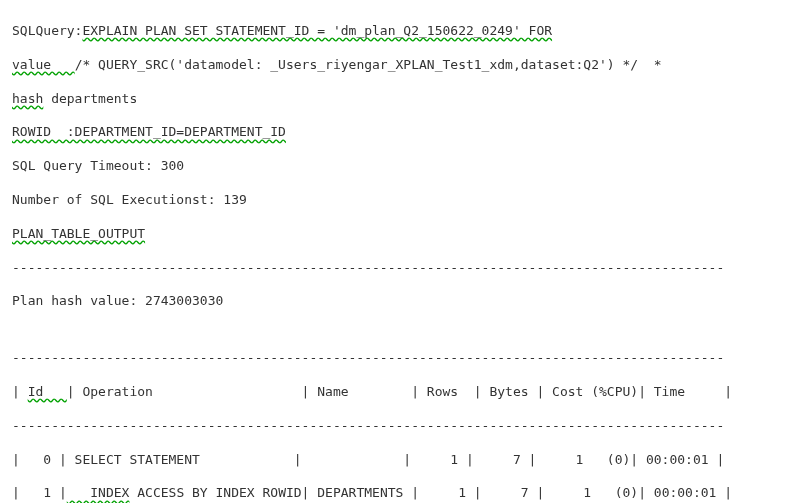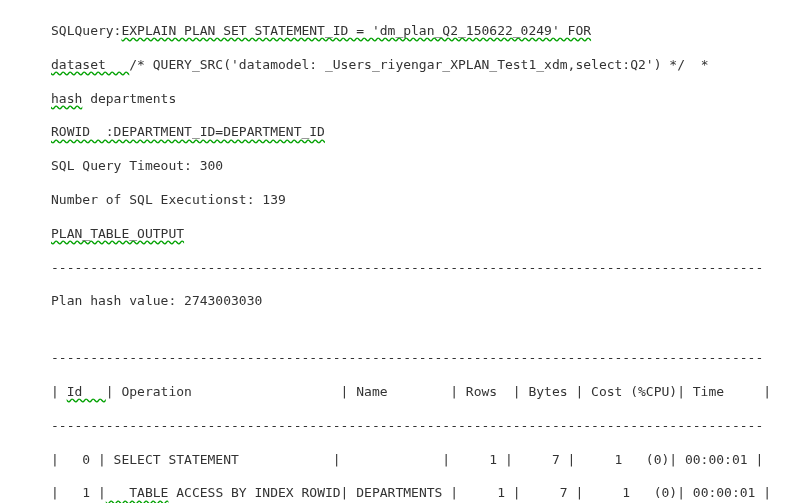--- a/index.html
+++ b/index.html
@@ -7,41 +7,40 @@
     font-size: 13px;
     color: #333;
     background: #fff;
     margin: 0;
     padding: 8px 12px;
     line-height: 1.6;
     white-space: nowrap;
   }
   .line {
     display: block;
-    margin-left: 39px;
   }
   .gap {
     height: 10px;
   }
   .wavy {
     text-decoration: underline wavy #00a000;
     text-decoration-skip-ink: none;
     text-underline-offset: 2px;
   }
 </style>
 </head>
 <body>
 
 <pre class="line"><span>SQLQuery:</span><span class="wavy">EXPLAIN PLAN SET STATEMENT_ID = 'dm_plan_Q2_150622_0249' FOR</span></pre>
-<pre class="line"><span class="wavy">dataset   </span><span>/* QUERY_SRC('datamodel: _Users_riyengar_XPLAN_Test1_xdm,select:Q2') */  *</span></pre>
+<pre class="line"><span class="wavy">value   </span><span>/* QUERY_SRC('datamodel: _Users_riyengar_XPLAN_Test1_xdm,dataset:Q2') */  *</span></pre>
 <pre class="line"><span class="wavy">hash</span><span> departments</span></pre>
 <pre class="line"><span class="wavy">ROWID  :DEPARTMENT_ID=DEPARTMENT_ID</span></pre>
 <pre class="line"><span>SQL Query Timeout: 300</span></pre>
 <pre class="line"><span>Number of SQL Executionst: 139</span></pre>
 <pre class="line"><span class="wavy">PLAN_TABLE_OUTPUT</span></pre>
 <pre class="line"><span>-------------------------------------------------------------------------------------------</span></pre>
 <pre class="line"><span>Plan hash value: 2743003030</span></pre>
 <div class="gap"></div>
 <pre class="line"><span>-------------------------------------------------------------------------------------------</span></pre>
 <pre class="line"><span>| </span><span class="wavy">Id   </span><span>| Operation                   | Name        | Rows  | Bytes | Cost (%CPU)| Time     |</span></pre>
 <pre class="line"><span>-------------------------------------------------------------------------------------------</span></pre>
 <pre class="line"><span>|   0 | SELECT STATEMENT            |             |     1 |     7 |     1   (0)| 00:00:01 |</span></pre>
-<pre class="line"><span>|   1 |</span><span class="wavy">   TABLE</span><span> ACCESS BY INDEX ROWID| DEPARTMENTS |     1 |     7 |     1   (0)| 00:00:01 |</span></pre>
+<pre class="line"><span>|   1 |</span><span class="wavy">   INDEX</span><span> ACCESS BY INDEX ROWID| DEPARTMENTS |     1 |     7 |     1   (0)| 00:00:01 |</span></pre>
 
 </body></html>

